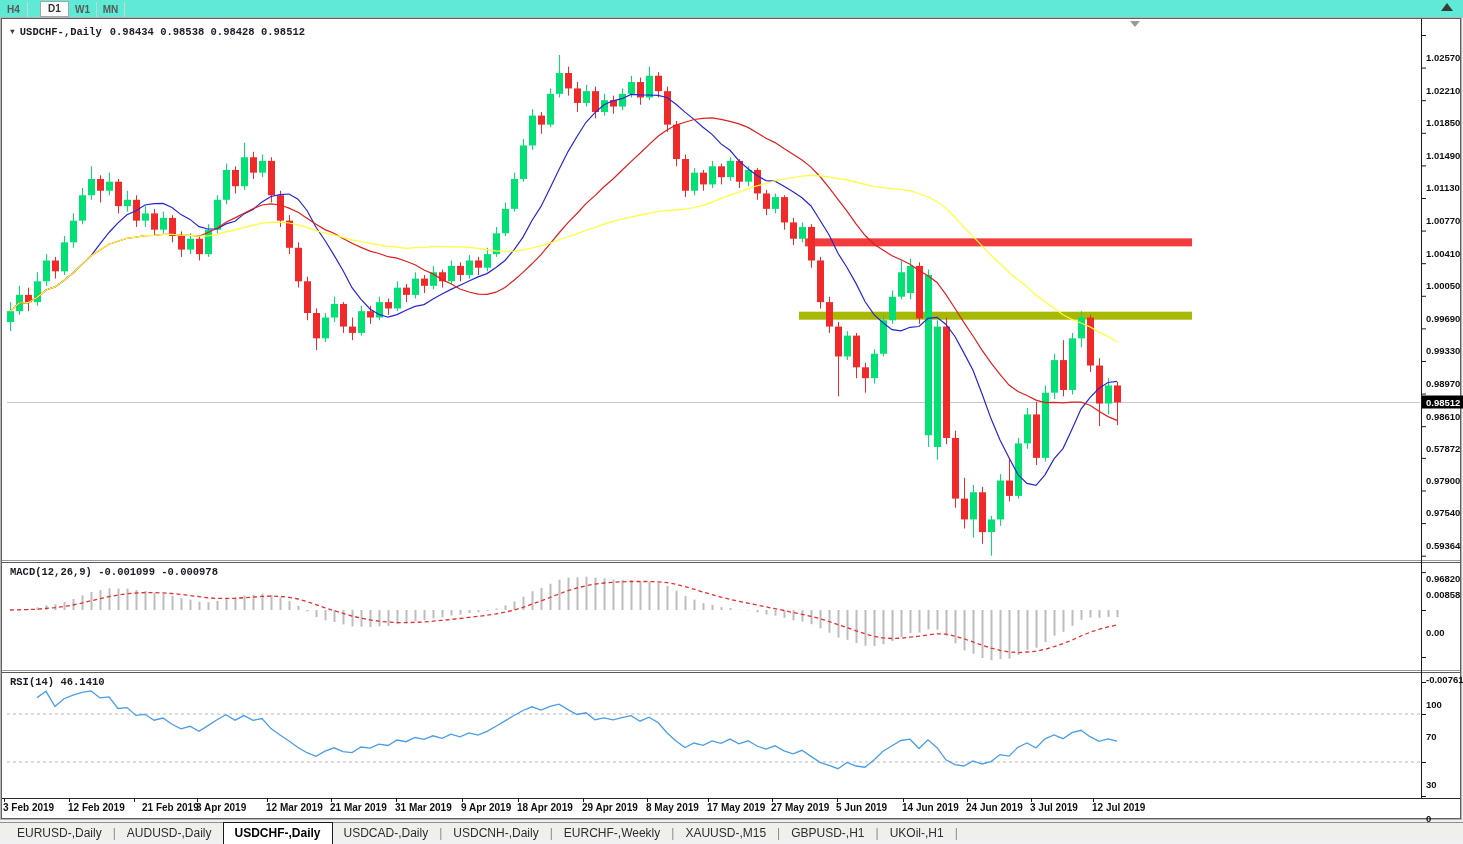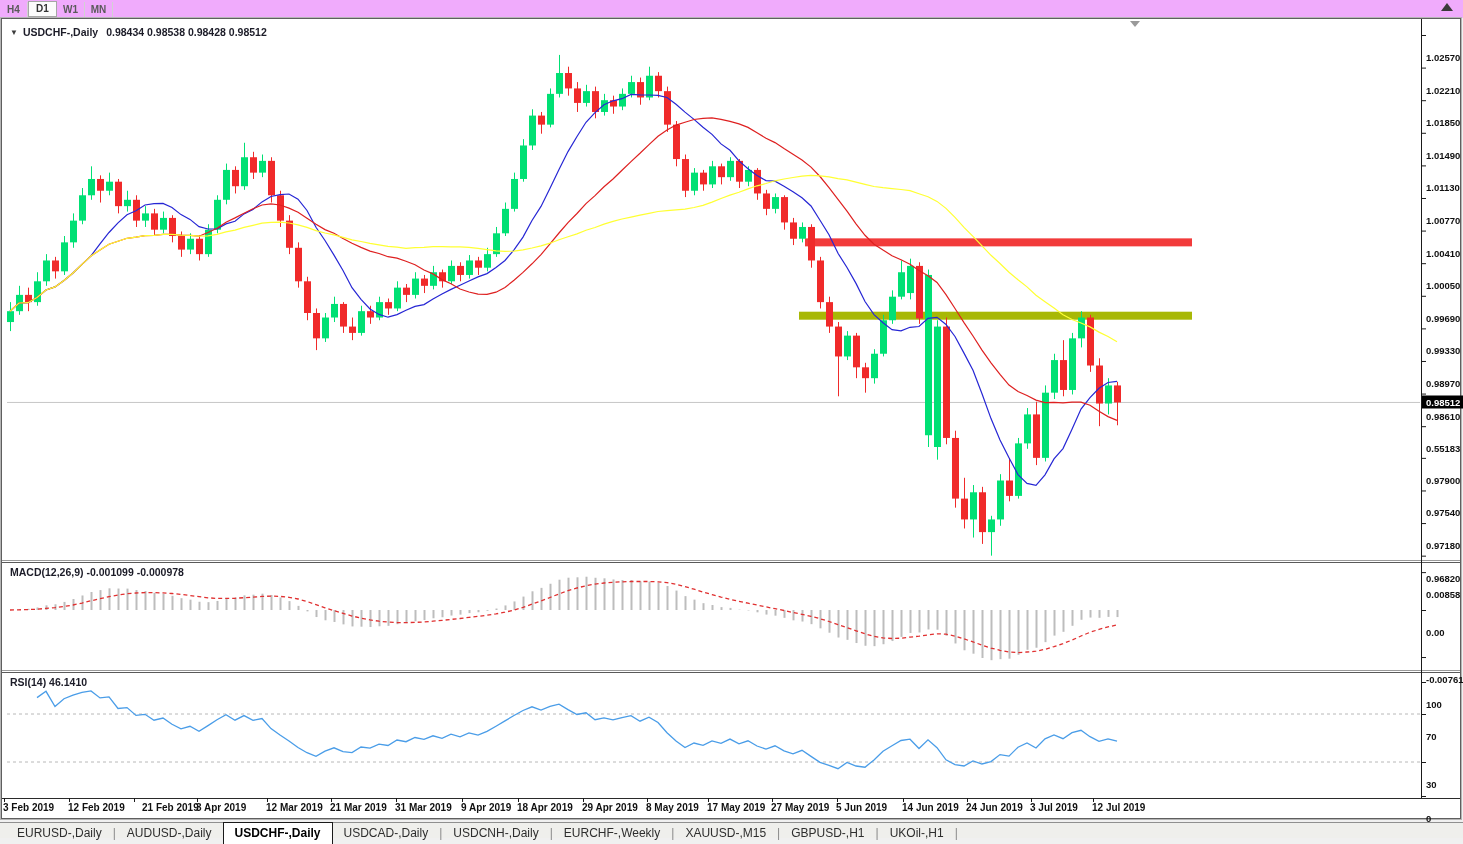--- a/index.html
+++ b/index.html
@@ -1,38 +1,38 @@
 <!DOCTYPE html>
 <html><head>
 <meta charset="utf-8">
 <style>
   html,body{margin:0;padding:0;}
   body{width:1463px;height:844px;overflow:hidden;background:#f0f0f0;
        font-family:"Liberation Sans",sans-serif;-webkit-font-smoothing:none;}
   #screen{position:relative;width:1463px;height:844px;overflow:hidden;}
 
   
-  #toolbar{position:absolute;left:0;top:0;width:100%;height:18px;background:#f0abfc;display:flex;align-items:center;}
+  #toolbar{position:absolute;left:0;top:0;width:100%;height:18px;background:#5eead4;display:flex;align-items:center;}
   .tfbtn{width:27px;height:15px;line-height:15px;text-align:center;font-size:10px;font-weight:700;
          color:#5a5a5a;border-right:1px solid #d2d2d2;cursor:default;}
-  .tfbtn.active{background:#fbfbfb;border:1px solid #a6a6a6;color:#333;height:14px;line-height:14px;}
+  .tfbtn.active{background:#fbfbfb;border:1px solid #a6a6a6;color:#333;height:14px;line-height:14px;margin-left:12px;}
   #corner-tri{position:absolute;right:10px;top:3px;width:0;height:0;
               border-left:6px solid transparent;border-right:6px solid transparent;border-bottom:8px solid #3a3a3a;}
 
   
   #window{position:absolute;left:1px;top:18px;width:1458px;height:799px;background:#fff;
           border:1px solid #5f5f5f;outline:1px solid #b5b5b5;}
 
   
   #gfx{position:absolute;left:0;top:0;width:1463px;height:844px;pointer-events:none;}
   #labels{position:absolute;left:0;top:0;width:1463px;height:844px;pointer-events:none;}
   .pl{position:absolute;left:1426px;width:37px;font-size:9.5px;font-weight:700;color:#101010;
       transform:translateY(-50%);white-space:nowrap;margin-top:22px;}
   .dl{position:absolute;top:802px;font-size:10px;font-weight:700;color:#101010;white-space:nowrap;}
-  .paneltitle{position:absolute;font-size:10.5px;font-weight:700;color:#1c1c28;white-space:nowrap;}
+  .paneltitle{position:absolute;font-size:10.5px;font-weight:700;color:#1c1c28;white-space:nowrap;font-family:Liberation Mono, monospace;}
   #chart-title{left:10px;top:26px;}
   #chart-title .tri{font-size:8px;color:#3c3c3c;margin-right:5px;vertical-align:1px;}
   #chart-title .ohlc{margin-left:8px;}
   #price-tag{position:absolute;left:1422px;width:40px;height:13px;background:#000;color:#fff;
              font-size:9.5px;font-weight:700;line-height:13px;padding-left:4px;transform:translateY(-50%);}
 
   
   #tabbar{position:absolute;left:0;top:822px;width:100%;height:16px;background:#efefec;
           border-top:1px solid #8f8f8f;display:flex;align-items:flex-start;padding-left:6px;box-sizing:border-box;}
   .tab{height:20px;line-height:20px;padding:0 11px;font-size:12px;color:#2e2e2e;white-space:nowrap;cursor:default;}
@@ -527,24 +527,24 @@
       <div class="pl" style="top:100.19600000000086px">1.01850</div>
       <div class="pl" style="top:132.7940000000013px">1.01490</div>
       <div class="pl" style="top:165.3919999999997px">1.01130</div>
       <div class="pl" style="top:197.99000000000015px">1.00770</div>
       <div class="pl" style="top:230.58800000000056px">1.00410</div>
       <div class="pl" style="top:263.186000000001px">1.00050</div>
       <div class="pl" style="top:295.78400000000045px">0.99690</div>
       <div class="pl" style="top:328.38200000000086px">0.99330</div>
       <div class="pl" style="top:360.9800000000003px">0.98970</div>
       <div class="pl" style="top:393.5780000000007px">0.98610</div>
-      <div class="pl" style="top:426.17600000000016px">0.55183</div>
+      <div class="pl" style="top:426.17600000000016px">0.57872</div>
       <div class="pl" style="top:457.86850000000067px">0.97900</div>
       <div class="pl" style="top:490.4665000000001px">0.97540</div>
-      <div class="pl" style="top:523.0645000000005px">0.97180</div>
+      <div class="pl" style="top:523.0645000000005px">0.59364</div>
       <div class="pl" style="top:555.6625000000009px">0.96820</div>
       <div class="pl" style="top:572.1166px">0.00858</div>
       <div class="pl" style="top:610px">0.00</div>
       <div class="pl" style="top:657.04216px">-0.007612</div>
       <div class="pl" style="top:682px">100</div>
       <div class="pl" style="top:714px">70</div>
       <div class="pl" style="top:762px">30</div>
       <div class="pl" style="top:796px">0</div>
       <div class="dl" style="left:3px">3 Feb 2019</div>
       <div class="dl" style="left:68px">12 Feb 2019</div>

